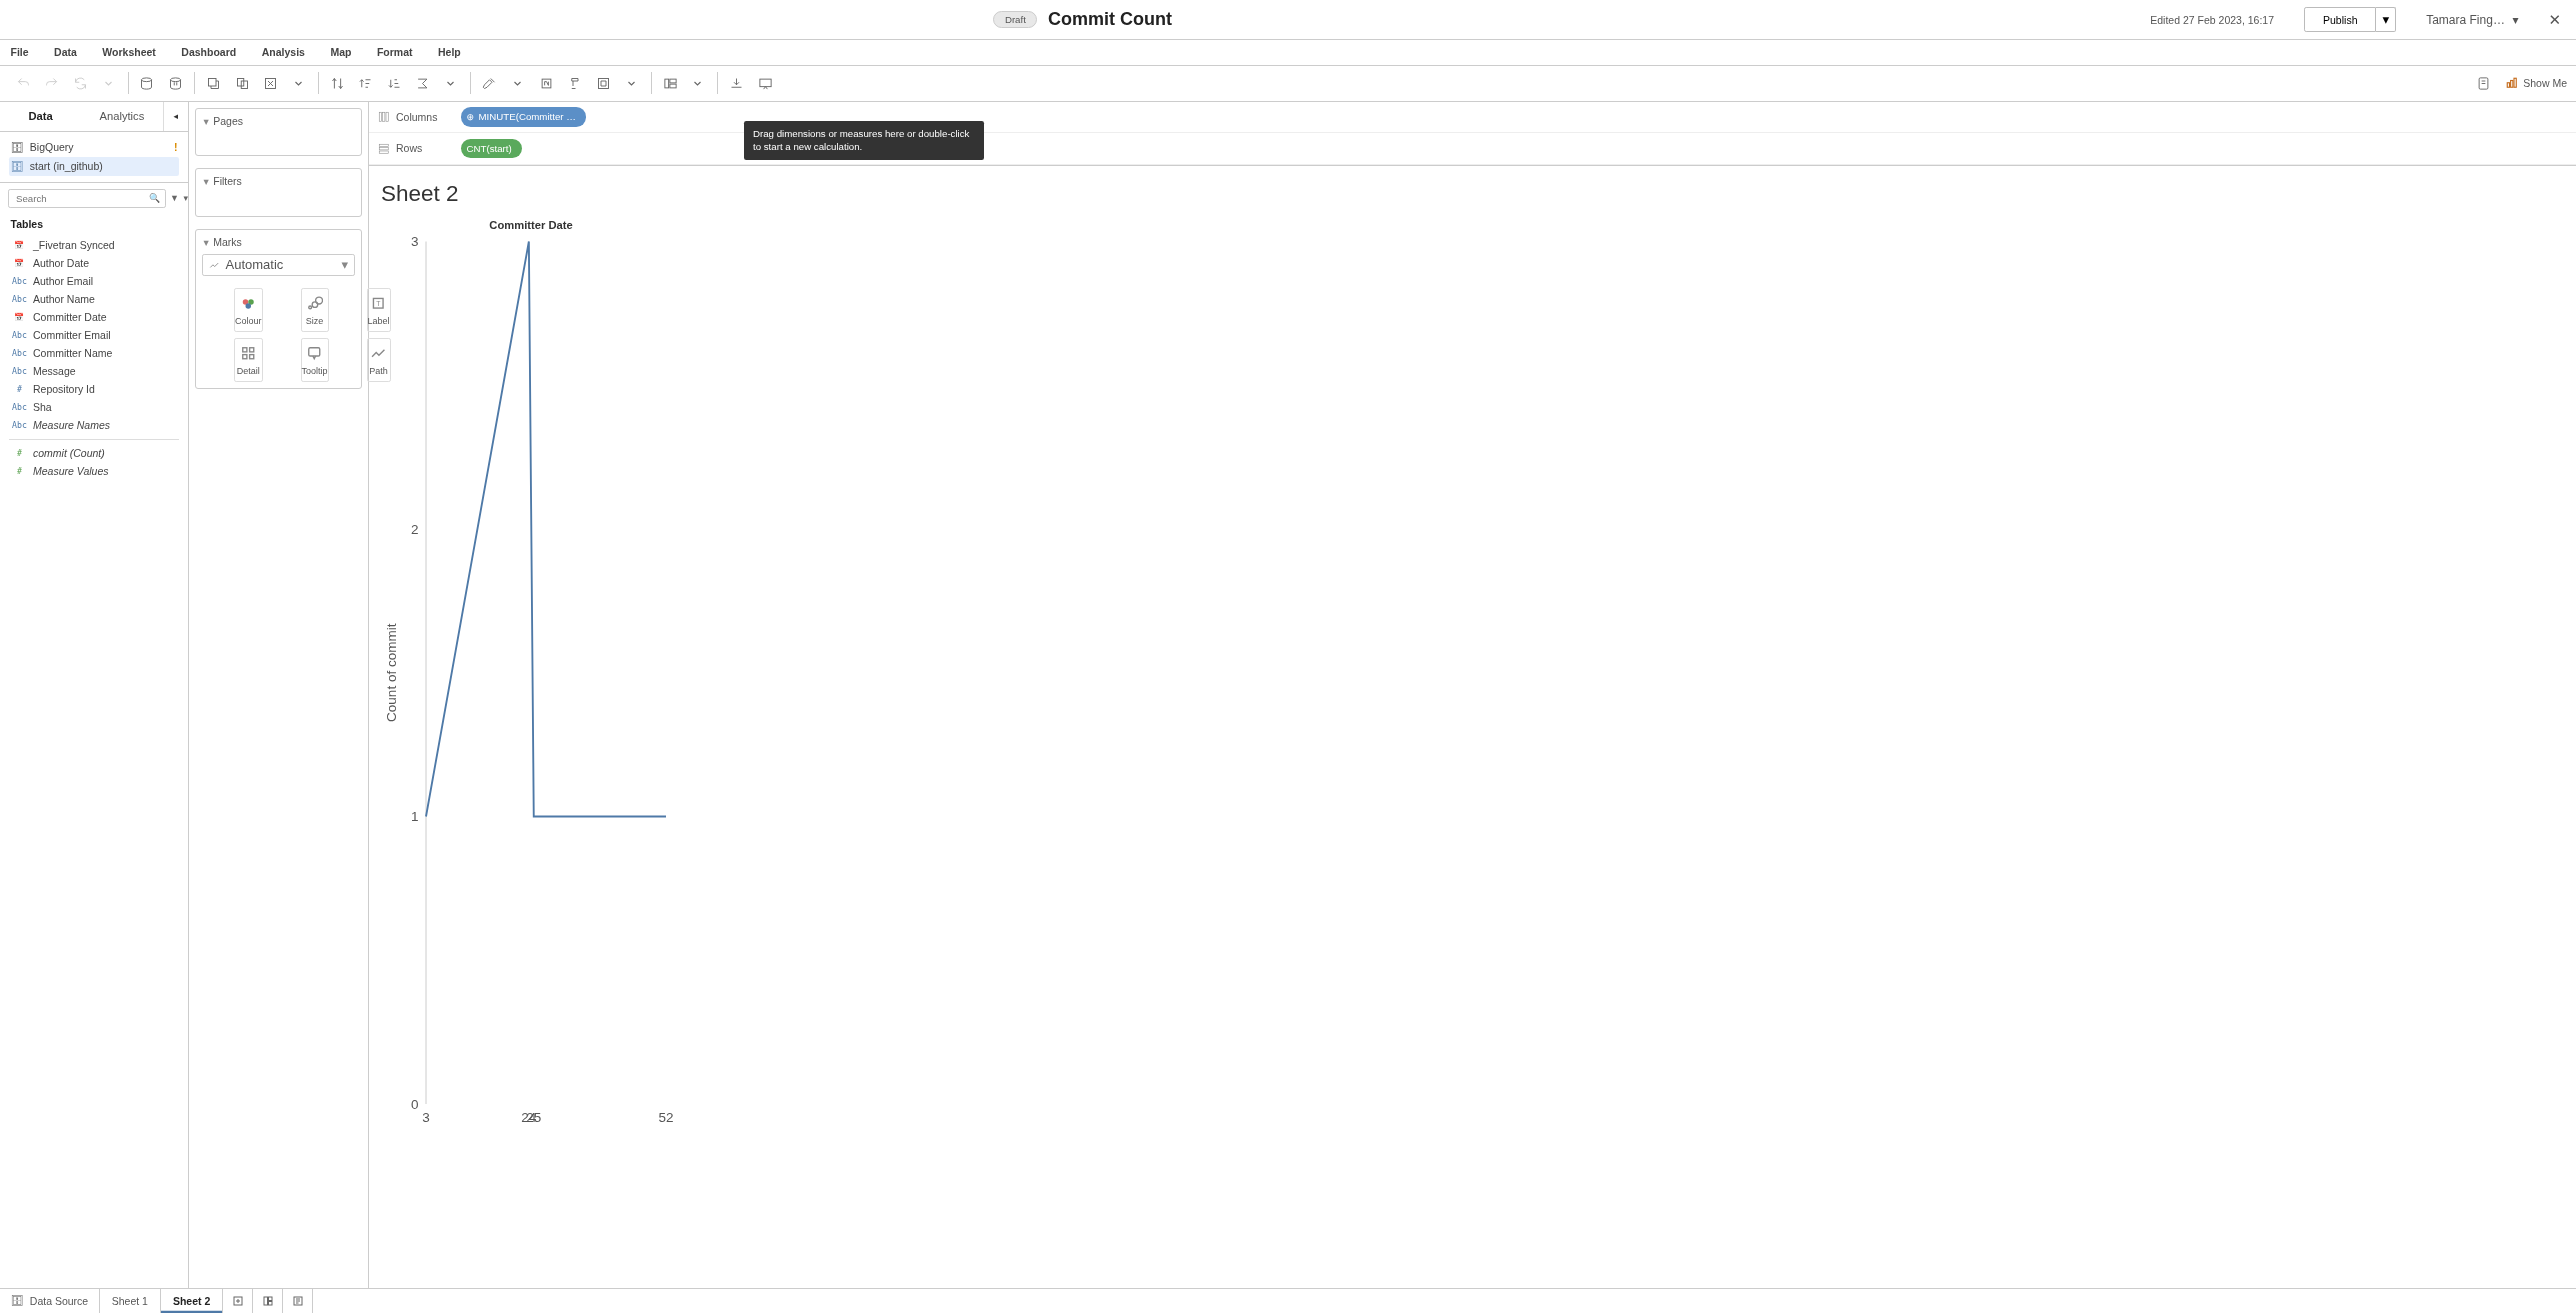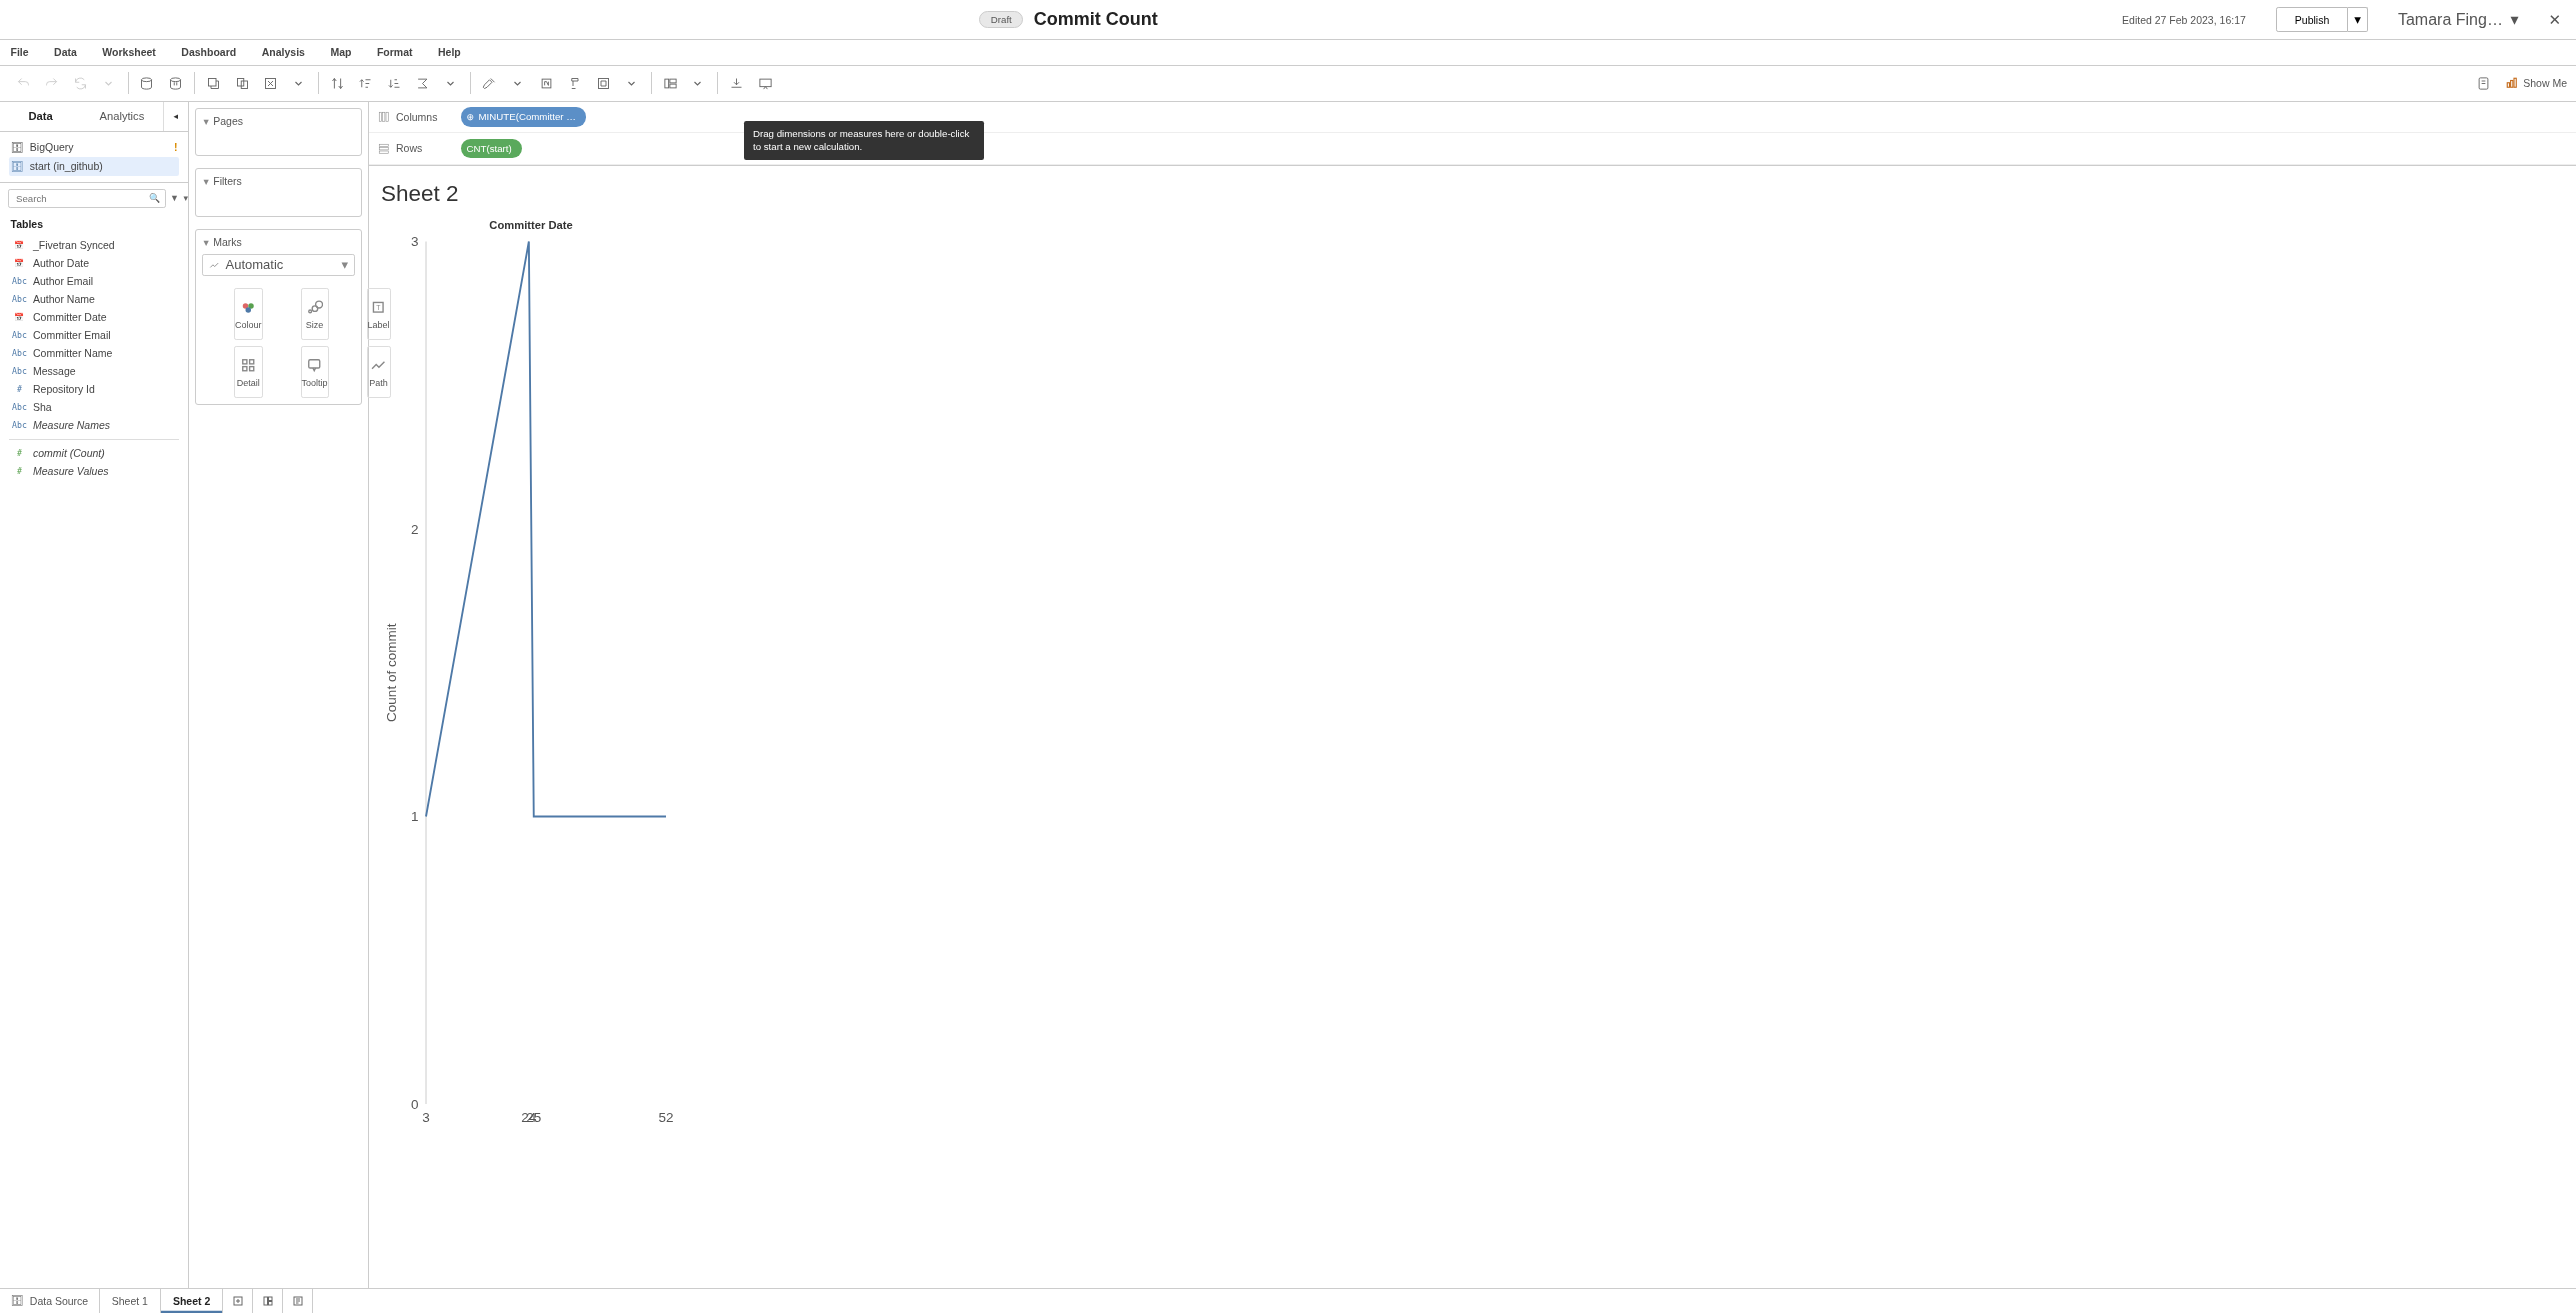--- a/index.html
+++ b/index.html
@@ -27,21 +27,21 @@
 }
 .wb-title { font-size: 18px; font-weight: 600; color: #222; }
 .topbar-right { display: flex; align-items: center; gap: 30px; }
 .edited { font-size: 10.5px; color: #555; }
 .publish-btn {
   background: #fff; border: 0.7px solid #bbb; border-radius: 2.2px;
   padding: 3.7px 18px; font-size: 10.5px; cursor: pointer;
 }
 .publish-btn-wrap { display:flex; }
 .publish-btn-drop { border:0.7px solid #bbb; border-left:none; border-radius:0 2.2px 2.2px 0; padding:3.7px 6px; background:#fff; cursor:pointer; }
-.user { font-size: 16px; color: #555; display:flex; align-items:flex-end; gap:7.5px;}
+.user { font-size: 12px; color: #555; display:flex; align-items:flex-end; gap:7.5px;}
 .close-x { font-size: 15px; color: #555; cursor: pointer; }
 
 
 .menubar {
   height: 25.5px; display: flex; align-items: center; gap: 25.5px;
   padding: 0 10.5px; border-bottom: 0.7px solid #ccc; font-size: 10.5px; color: #444;
 }
 .menubar span { cursor: pointer; font-weight: bold; }
 
 
@@ -105,21 +105,21 @@
 }
 .shelf-card .hdr {
   display:flex; align-items:center; gap:4.5px; padding:6px 7.5px; font-size:10.5px; color:#555;
 }
 .shelf-card .hdr .chev { color:#888; }
 .marks-grid {
   display:grid; grid-template-columns: repeat(3, 1fr);
   gap:6px; padding:6px;
 }
 .mark-cell {
-  border:0.7px solid #ddd; border-radius:2.2px; height:52px;
+  border:0.7px solid #ddd; border-radius:2.2px; height:44px;
   display:flex; flex-direction:column; align-items:center; justify-content:center;
   gap:4.5px; cursor:pointer; font-size:9px; color:#555;margin-left:32px;
 }
 .mark-cell svg { width:16.5px; height:16.5px; }
 .marktype-dd {
   margin:0 6px 6px 6px; border:0.7px solid #ccc; border-radius:2.2px;
   height:22.5px; display:flex; align-items:center; padding:0 6px; gap:6px; font-size:13px; color:#555;
   cursor:pointer;
 }
 .marktype-dd .caret { margin-left:auto; color:#888; }

